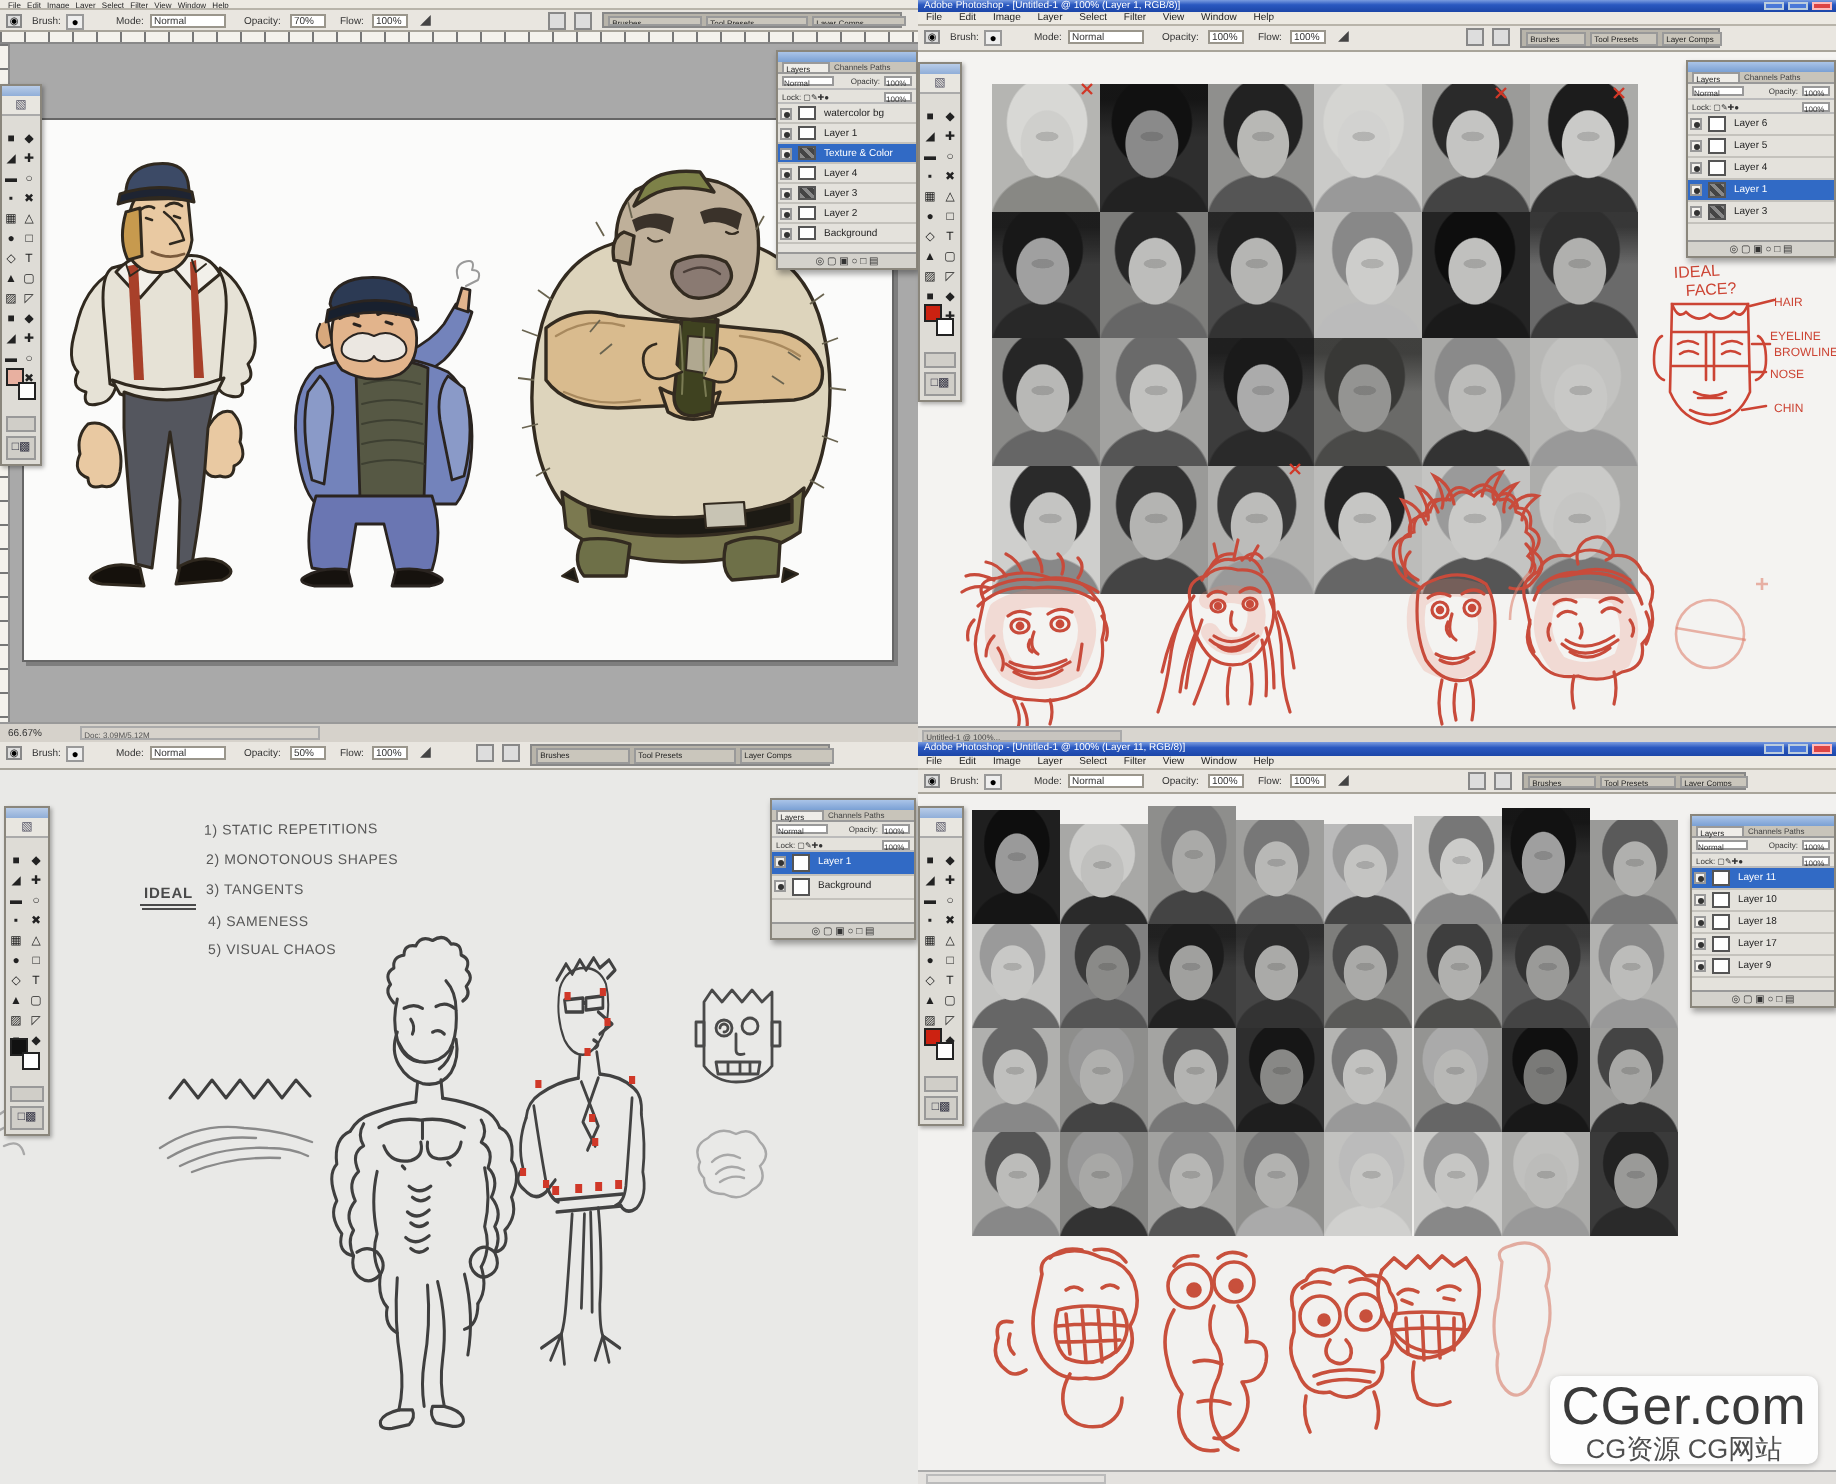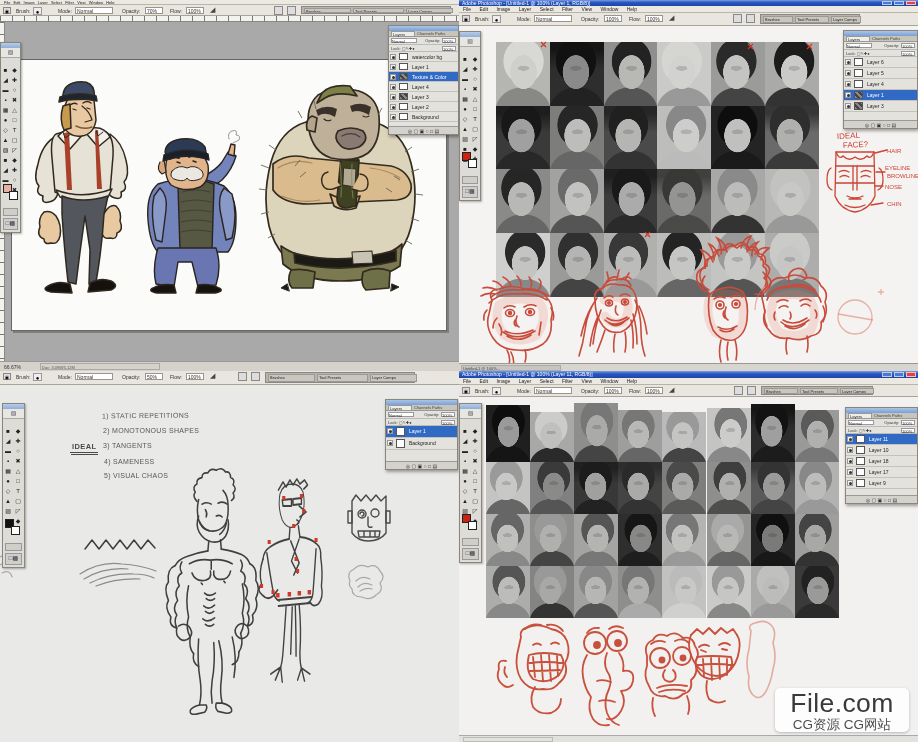--- a/index.html
+++ b/index.html
@@ -763,14 +763,14 @@
       </span>
       <span style="position:absolute;left:10px;top:1px;width:9px;height:8px;background:#fff;border:1px solid #555;"></span>
       <span style="position:absolute;left:23px;top:2px;font-size:5px;color:#222">Layer 9</span>
     </div>
     <div style="position:absolute;left:0;bottom:0;width:100%;height:8px;background:#d4d2cc;border-top:1px solid #999;font-size:5px;color:#333;text-align:center;line-height:8px">◎ ▢ ▣ ○ □ ▤</div>
   </div>
 <div style="position:absolute;left:459px;top:735px;width:459px;height:7px;background:#e3e1de;border-top:1px solid #aaa;overflow:hidden">
     <span style="position:absolute;left:4px;top:1px;width:90px;height:5px;border:1px solid #bbb;font-size:4px;color:#666"></span>
   </div>
 <div style="position:absolute;left:775px;top:688px;width:134px;height:44px;background:#fdfdfd;border-radius:5px;box-shadow:0 1px 3px rgba(0,0,0,0.25);overflow:hidden">
-    <div style="text-align:center;font-size:26.5px;color:#3a3a3a;margin-top:0px;letter-spacing:0.4px">File.com</div>
+    <div style="text-align:center;font-size:26.5px;color:#3a3a3a;margin-top:0px;letter-spacing:0.4px">CGer.com</div>
     <div style="text-align:center;font-size:13.5px;color:#4e4e4e;margin-top:-3px">CG资源 CG网站</div>
   </div>
 </body></html>

